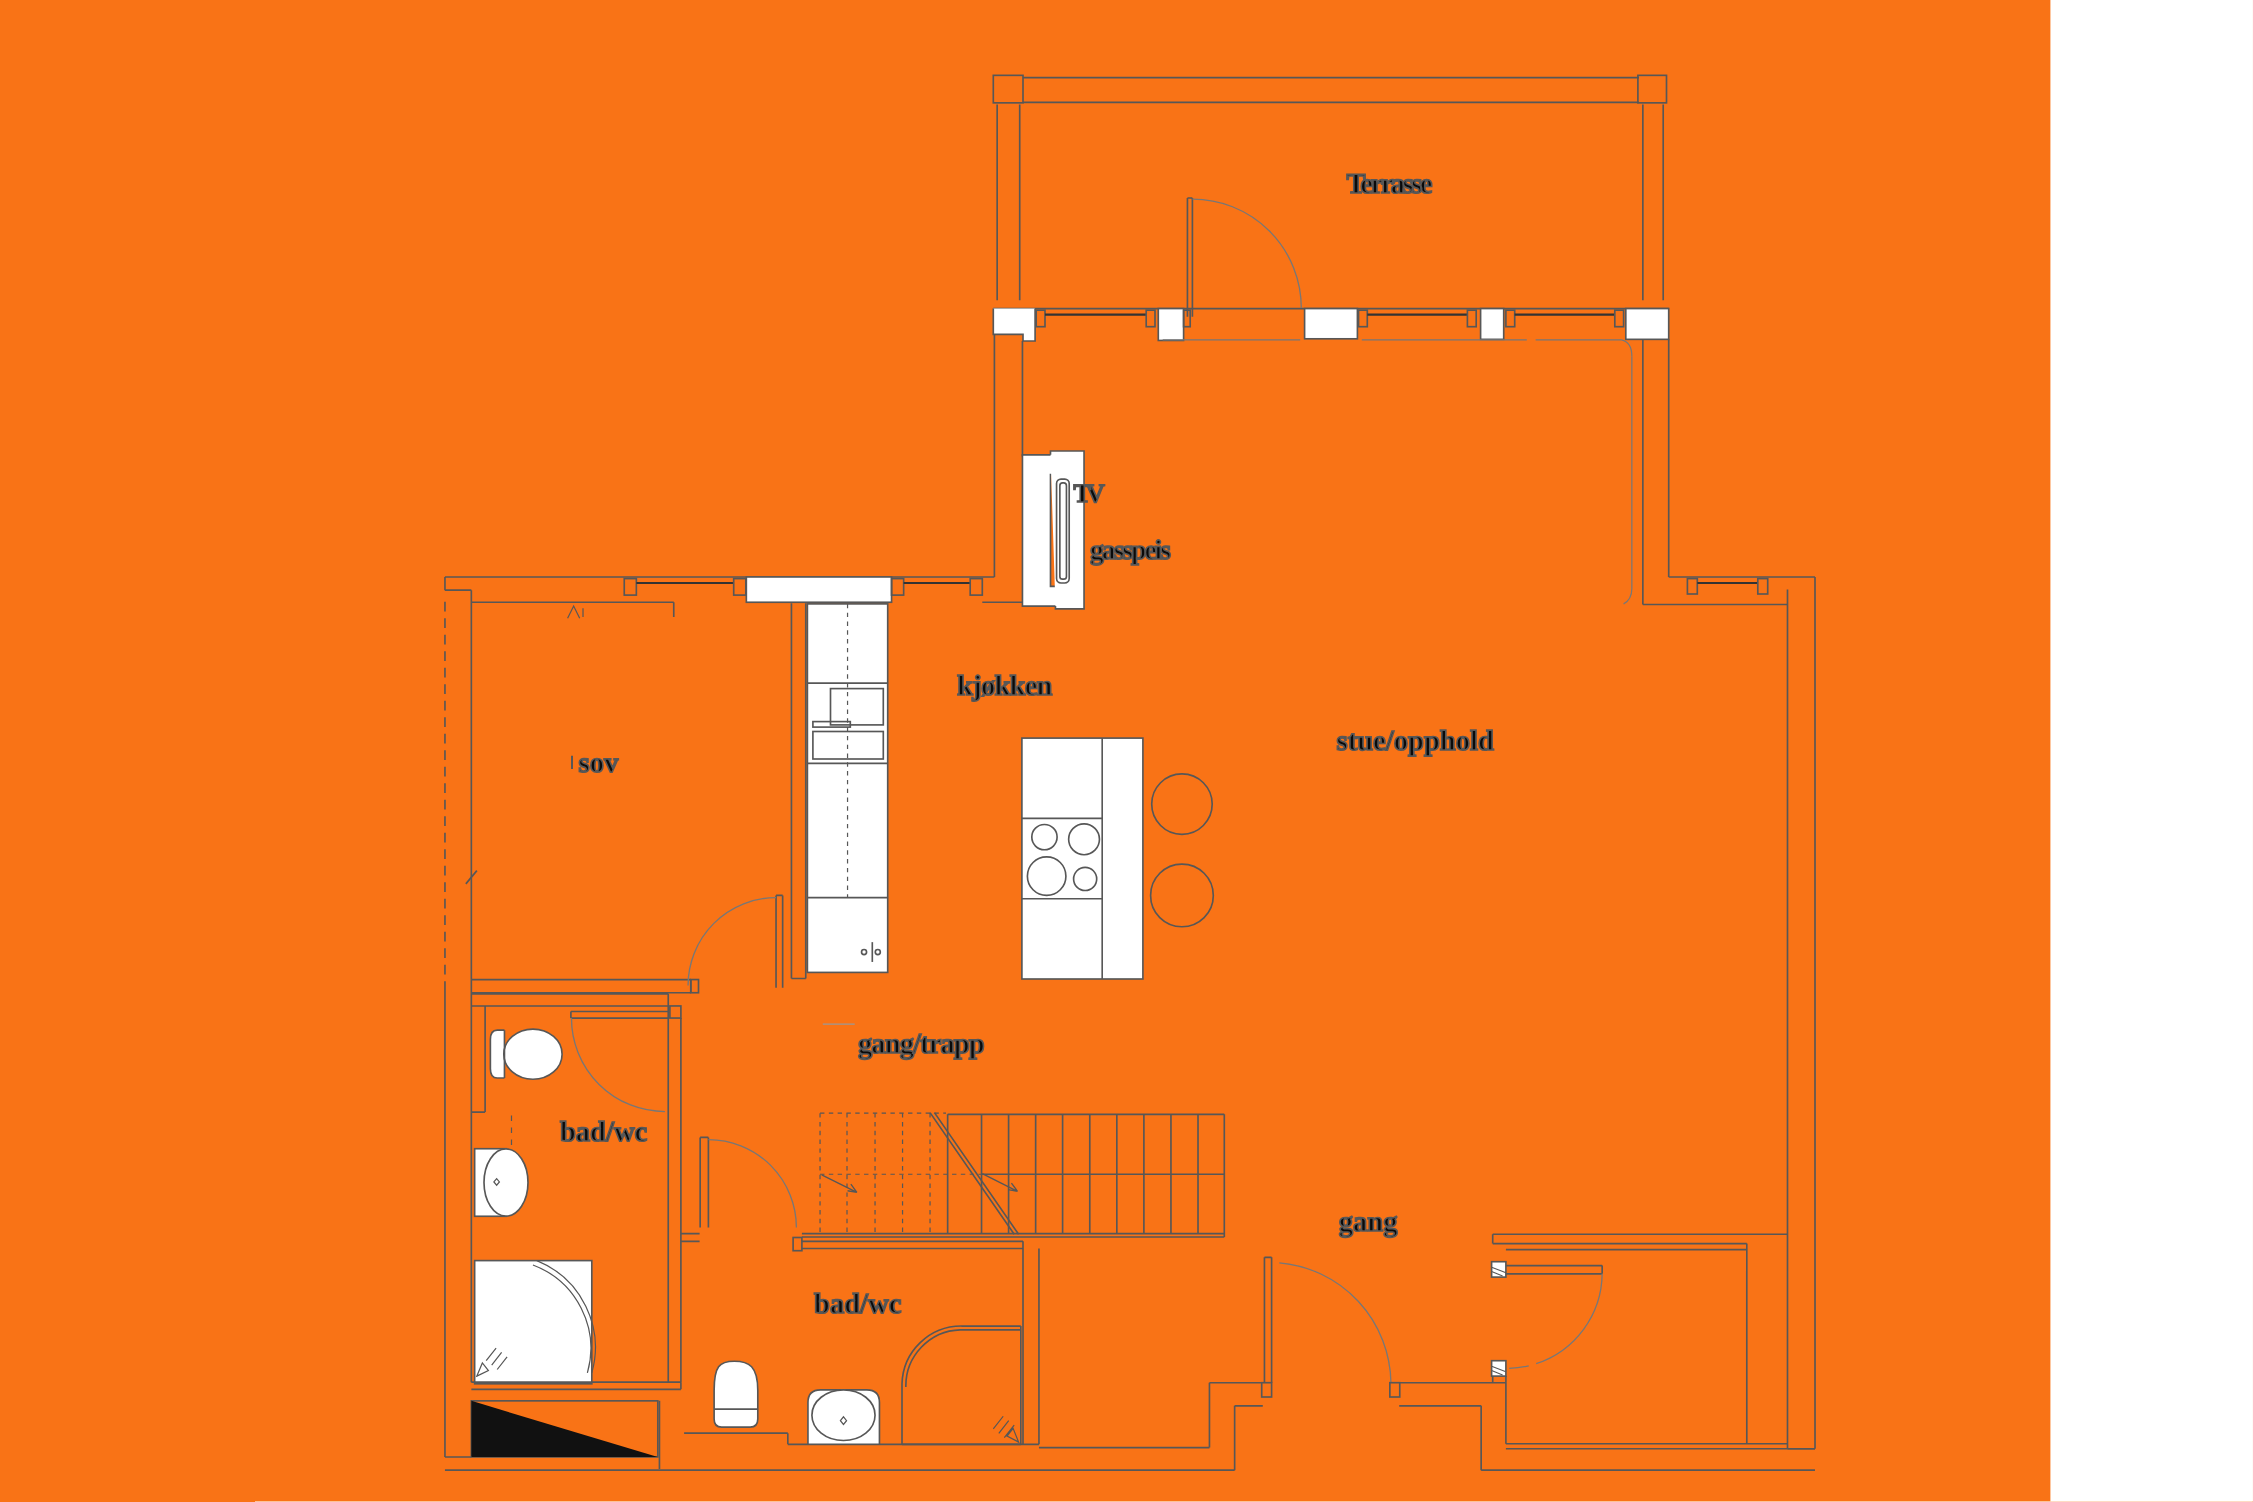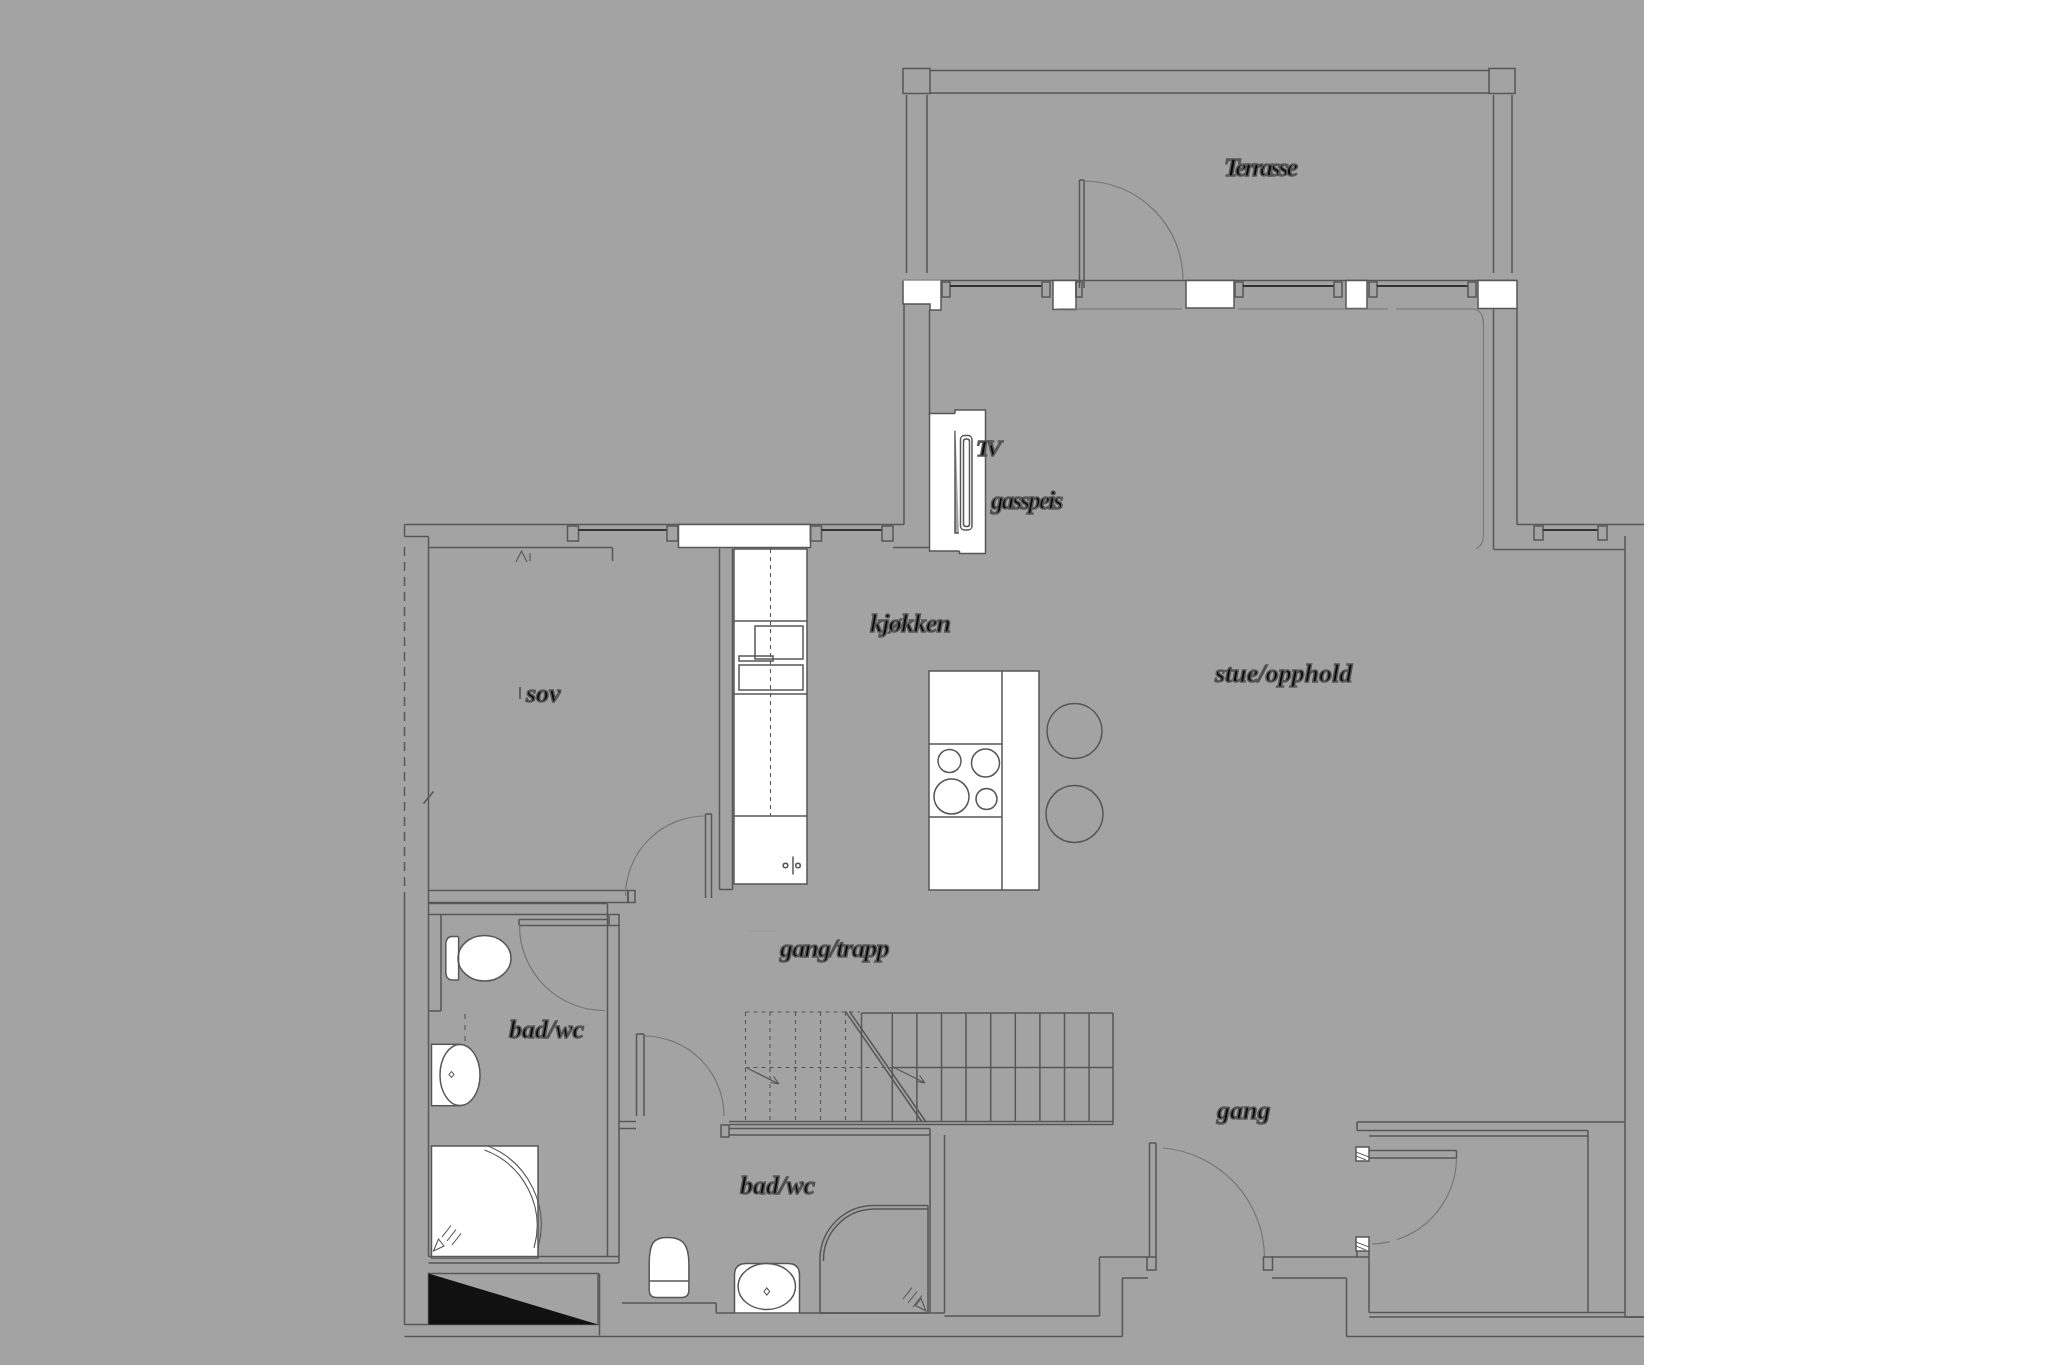--- a/index.html
+++ b/index.html
@@ -1,16 +1,16 @@
 <!DOCTYPE html>
 <html><head>
 <meta charset="utf-8">
 <style>
   html,body{margin:0;padding:0;background:#ffffff;}
-  .page{width:1644px;height:1365px;position:relative;background:#a3a3a3;overflow:hidden;font-style:italic;}
+  .page{width:1864px;height:1365px;position:relative;background:#f97316;overflow:hidden;}
   svg{position:absolute;top:0;left:0;}
   text{font-family:"Liberation Serif",serif;font-weight:bold;fill:#0a0a0a;}
 </style>
 </head>
 <body>
 <div class="page">
 <svg width="2048" height="1365" viewBox="0 0 2048 1365" fill="none" stroke-linecap="butt">
 <g stroke="#575757" stroke-width="1.5">
 
 <g>

